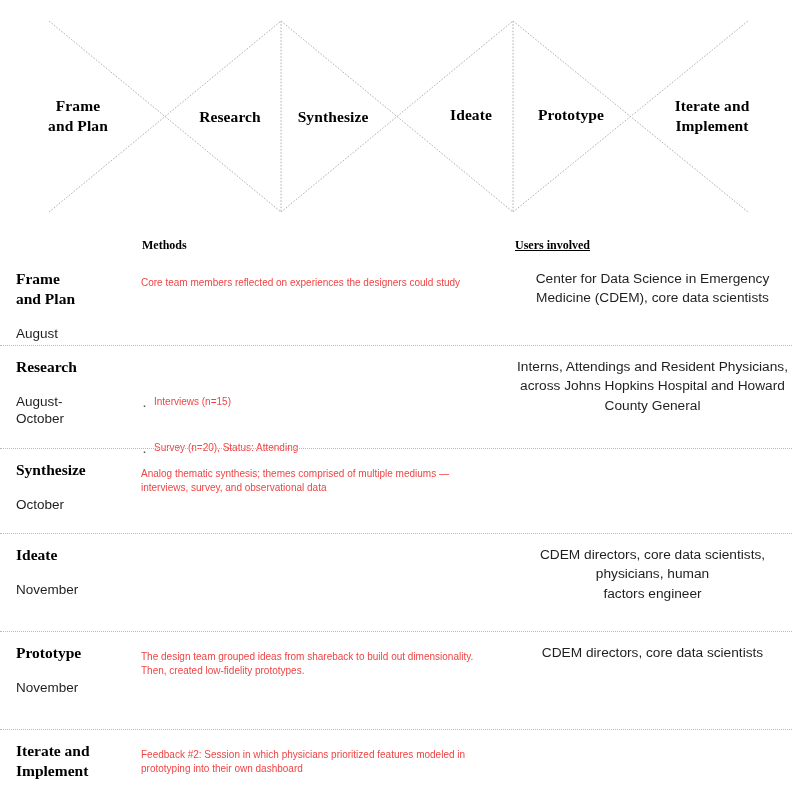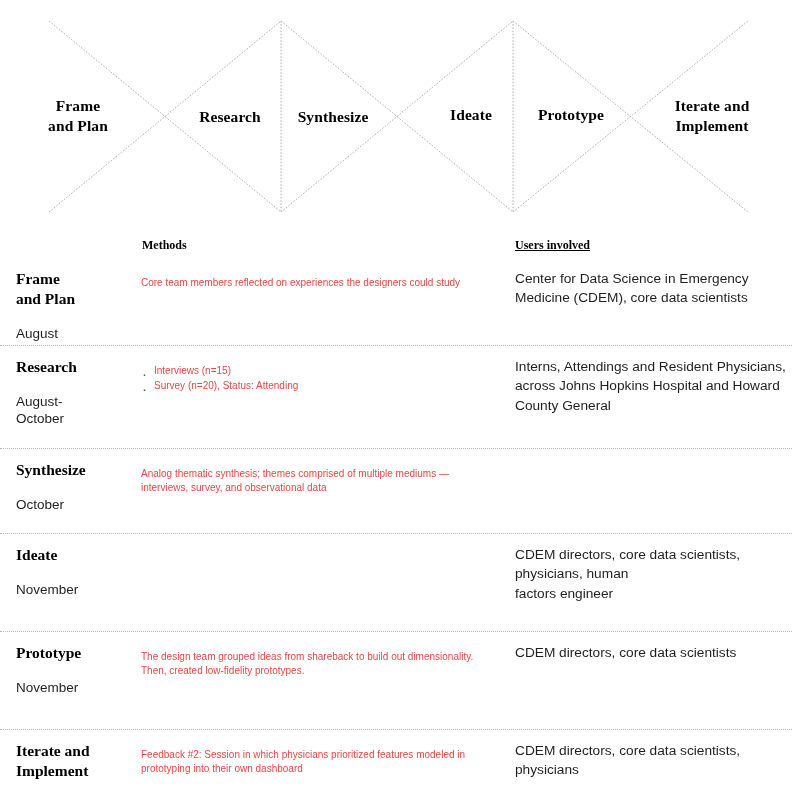--- a/index.html
+++ b/index.html
@@ -111,31 +111,33 @@
     color: #ef4444;
   }
   .cell-users {
     position: absolute;
     left: 515px;
     top: 11px;
     width: 275px;
     font-size: 13.7px;
     line-height: 1.42;
     color: #1f1f1f;
+    text-align: center;
   }
 
   .bullet-list {
     margin: 0;
     padding: 0;
     list-style: none;
   }
   .bullet-list li {
     position: relative;
     padding-left: 13px;
     line-height: 1.48;
+    margin-top: 31px;
   }
   .bullet-list li::before {
     content: "\00B7";
     position: absolute;
     left: 1px;
     top: -1px;
     font-size: 15px;
     color: #555;
   }
   .mline { white-space: pre-line; }
@@ -241,17 +243,16 @@
   </div>
 
   <div class="phase-row">
     <div class="row-inner" style="height:88px;">
       <div class="cell-phase">
         <div class="phase-name">Iterate and
 Implement</div>
         <div class="phase-date">December</div>
       </div>
       <div class="cell-methods mline">Feedback #2: Session in which physicians prioritized features modeled in prototyping into their own dashboard</div>
-      <div class="cell-users mline">CDEM directors, core data scientists, physicians</div>
     </div>
   </div>
 
 </div>
 
 </body></html>

